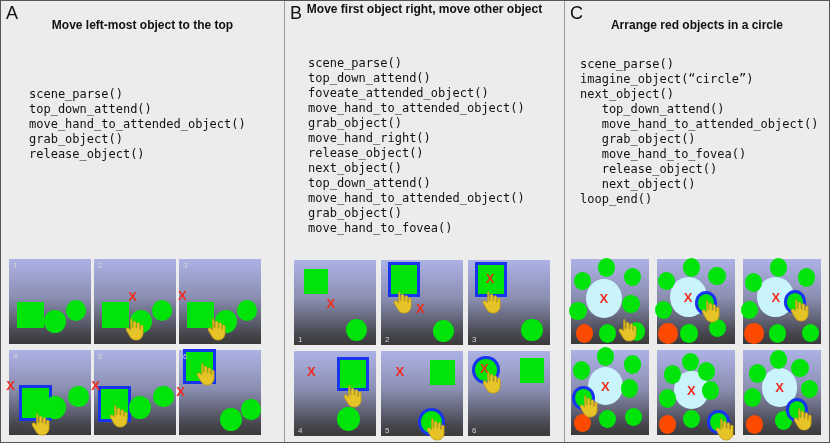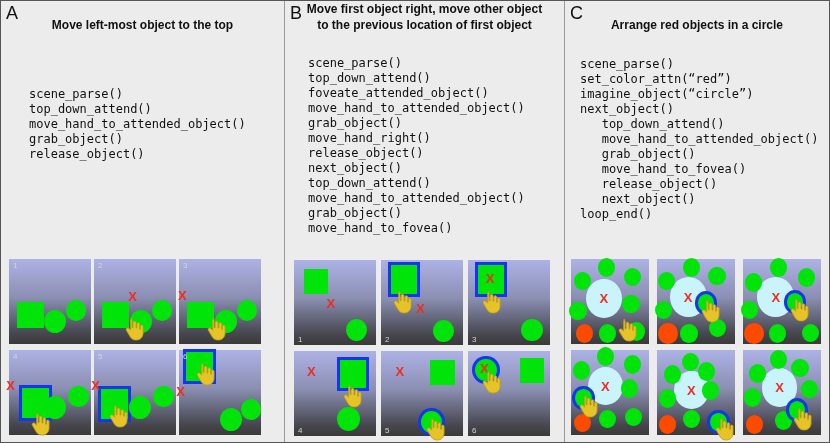--- a/index.html
+++ b/index.html
@@ -125,21 +125,20 @@
           </div>
           <div class="fnum fnum-tl">6</div>
         </div>
       </div>
   </section>
 
   <section class="panel panel-b">
     <div class="letter">B</div>
     <h2 class="title">
       <div>Move first object right, move other object</div>
-      <div>to the previous location of first object</div>
     </h2>
     <div class="code">
       <div>scene_parse()</div>
       <div>top_down_attend()</div>
       <div>foveate_attended_object()</div>
       <div>move_hand_to_attended_object()</div>
       <div>grab_object()</div>
       <div>move_hand_right()</div>
       <div>release_object()</div>
       <div>next_object()</div>
@@ -211,21 +210,20 @@
           <div class="fnum fnum-bl">6</div>
         </div>
       </div>
   </section>
 
   <section class="panel panel-c">
     <div class="letter">C</div>
     <h2 class="title">Arrange red objects in a circle</h2>
     <div class="code">
       <div>scene_parse()</div>
-      <div>set_color_attn(“red”)</div>
       <div>imagine_object(“circle”)</div>
       <div>next_object()</div>
       <div>   top_down_attend()</div>
       <div>   move_hand_to_attended_object()</div>
       <div>   grab_object()</div>
       <div>   move_hand_to_fovea()</div>
       <div>   release_object()</div>
       <div>   next_object()</div>
       <div>loop_end()</div>
     </div>

